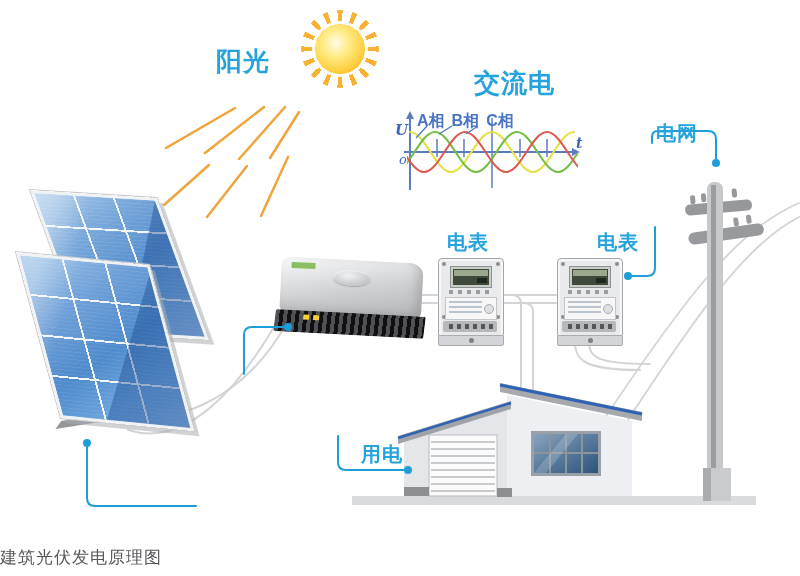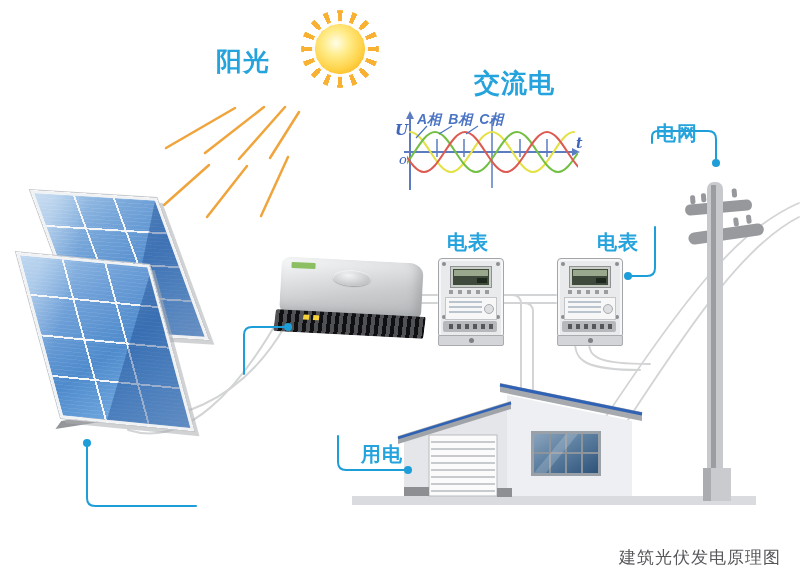--- a/index.html
+++ b/index.html
@@ -2,24 +2,24 @@
 <html><head>
 <meta charset="utf-8">
 <style>
   html,body{margin:0;padding:0;background:#fff;}
   #canvas{position:relative;width:800px;height:576px;background:#fff;overflow:hidden;
           font-family:"Liberation Sans","DejaVu Sans",sans-serif;}
   svg{position:absolute;left:0;top:0;}
   .lbl{position:absolute;color:#25a3dc;font-weight:600;letter-spacing:1px;white-space:nowrap;z-index:6;}
   .lbl-lg{font-size:26px;}
   .lbl-md{font-size:20px;}
-  .caption{position:absolute;left:0;top:546px;width:781px;text-align:right;color:#55565a;
+  .caption{position:absolute;left:0;top:546px;width:781px;text-align:left;color:#55565a;
            font-size:17px;font-weight:500;letter-spacing:1px;z-index:6;}
   .phase-row{position:absolute;left:417px;top:111px;display:flex;gap:7px;z-index:6;}
-  .phase-row span{font-size:14px;color:#4a74c4;font-weight:600;font-style:italic;}
+  .phase-row span{font-size:16px;color:#4a74c4;font-weight:600;}
 
   
   .sun-rays{position:absolute;left:301px;top:10px;width:78px;height:78px;border-radius:50%;z-index:2;
     background:repeating-conic-gradient(from -4deg,#f8b133 0 8deg,rgba(248,177,51,0) 8deg 22.5deg);}
   .sun-disk{position:absolute;left:315px;top:24px;width:50px;height:50px;border-radius:50%;z-index:2;
     background:radial-gradient(circle at 42% 38%,#fffde9 0%,#ffec8a 30%,#ffd34a 62%,#f7a600 100%);
     box-shadow:0 0 0 3px rgba(255,255,255,.95);}
 
   
   .panel{position:absolute;transform-origin:0 0;border:3px solid #f1f2f4;z-index:3;

